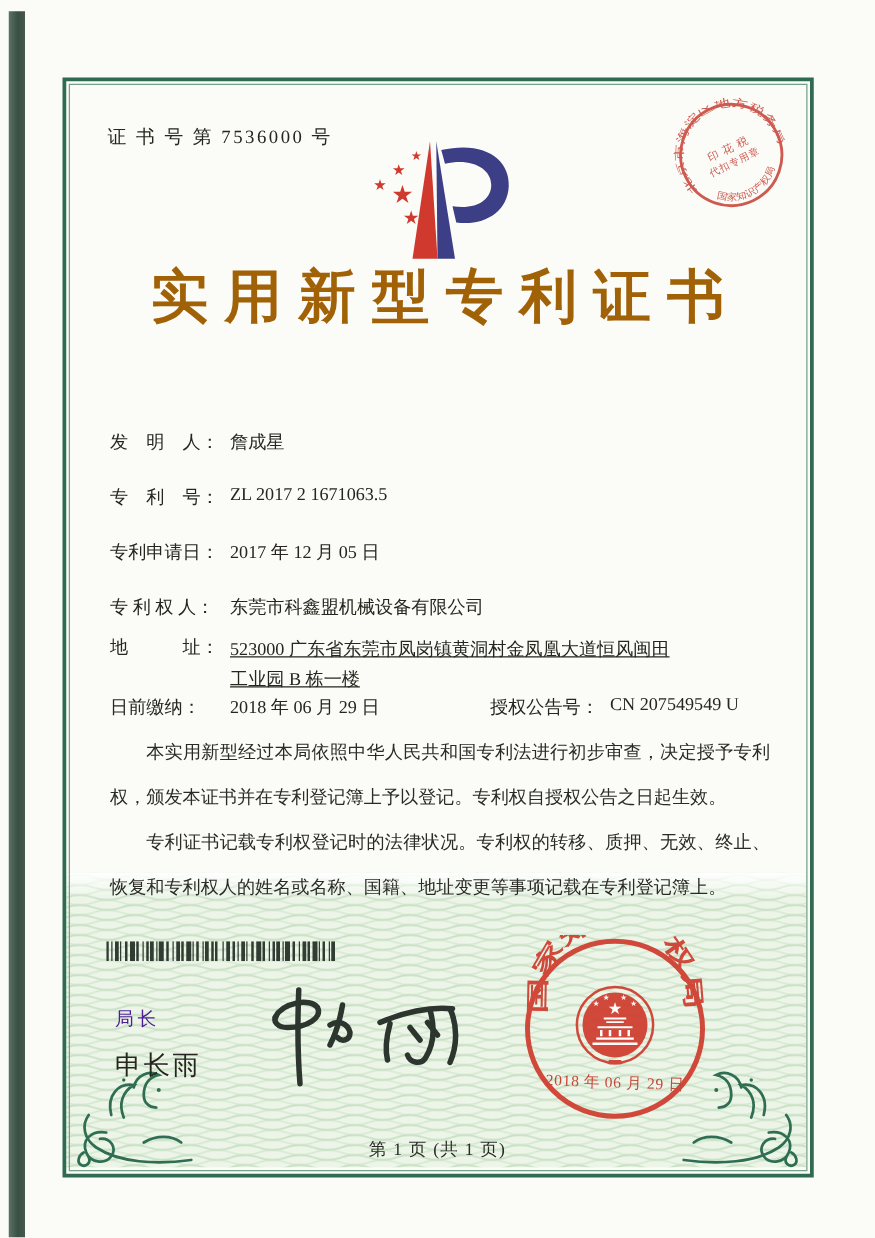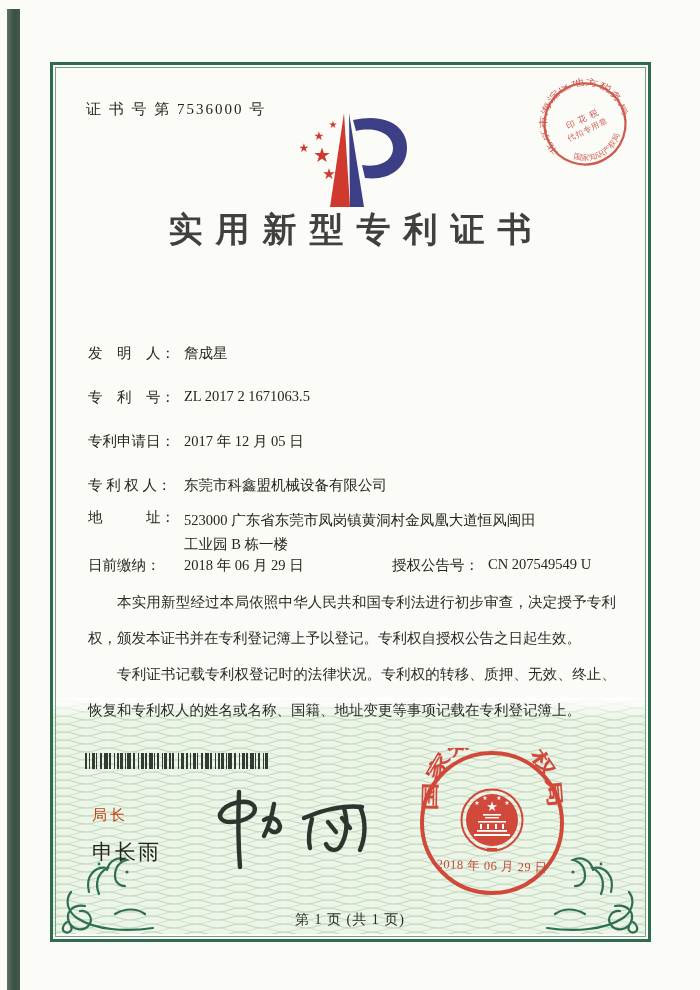--- a/index.html
+++ b/index.html
@@ -8,35 +8,35 @@
   .page{position:absolute;inset:0;}
   
   .spine{position:absolute;left:7px;top:9px;width:13px;height:981px;
          background:linear-gradient(90deg,#5c7265,#3a4f43 55%,#46584c);}
   
   .frame{position:absolute;left:50px;top:62px;width:595px;height:874px;
          border:3px solid #2f6b51;}
   .frame-inner{position:absolute;inset:2px;border:1px solid #74a188;pointer-events:none;}
   .cert-no{position:absolute;left:86px;top:100px;font-size:15px;letter-spacing:2px;color:#26261f;}
   .logo{position:absolute;left:282px;top:110px;}
-  .title{position:absolute;left:0;right:0;top:207px;text-align:center;font-size:34px;
-         font-weight:600;letter-spacing:13px;text-indent:13px;color:#404040;}
+  .title{position:absolute;left:0;right:0;top:207px;text-align:center;font-size:46px;
+         font-weight:600;letter-spacing:13px;text-indent:13px;color:#a16207;}
   .row{position:absolute;left:88px;font-size:14.5px;color:#26261f;display:flex;align-items:flex-start;}
   .row .lab{display:inline-block;width:96px;flex:none;white-space:nowrap;}
   .row .val{white-space:nowrap;}
-  .row .val.wrap{white-space:normal;width:412px;line-height:24px;}
+  .row .val.wrap{white-space:normal;width:412px;line-height:24px;text-decoration:underline;}
   .paras{position:absolute;left:88px;top:584px;width:528px;font-size:14.5px;line-height:36px;
          text-align:justify;color:#2b2b26;}
   .paras p{margin:0;text-indent:2em;}
   .waves{position:absolute;left:53px;top:698px;}
   .flourish{position:absolute;top:844px;}
   .flourish.left{left:55px;}
   .flourish.right{left:545px;transform:scaleX(-1);}
   .barcode{position:absolute;left:85px;top:753px;}
-  .signer-title{position:absolute;left:92px;top:806px;font-size:15px;letter-spacing:3px;color:#c2410c;}
+  .signer-title{position:absolute;left:92px;top:806px;font-size:15px;letter-spacing:3px;color:#4c1d95;}
   .signer-name{position:absolute;left:92px;top:838px;font-size:21px;letter-spacing:2px;color:#26261f;}
   .signature{position:absolute;left:192px;top:772px;}
   .office-seal{position:absolute;left:417px;top:748px;opacity:.92;}
   .tax-seal{position:absolute;left:541px;top:80px;transform:rotate(-26deg);opacity:.88;}
   .footer{position:absolute;left:0;right:0;top:911px;text-align:center;font-size:14px;
           letter-spacing:1px;color:#2b2b26;}
   svg text{font-family:"Liberation Serif","DejaVu Serif",serif;}
 </style>
 </head>
 <body>

